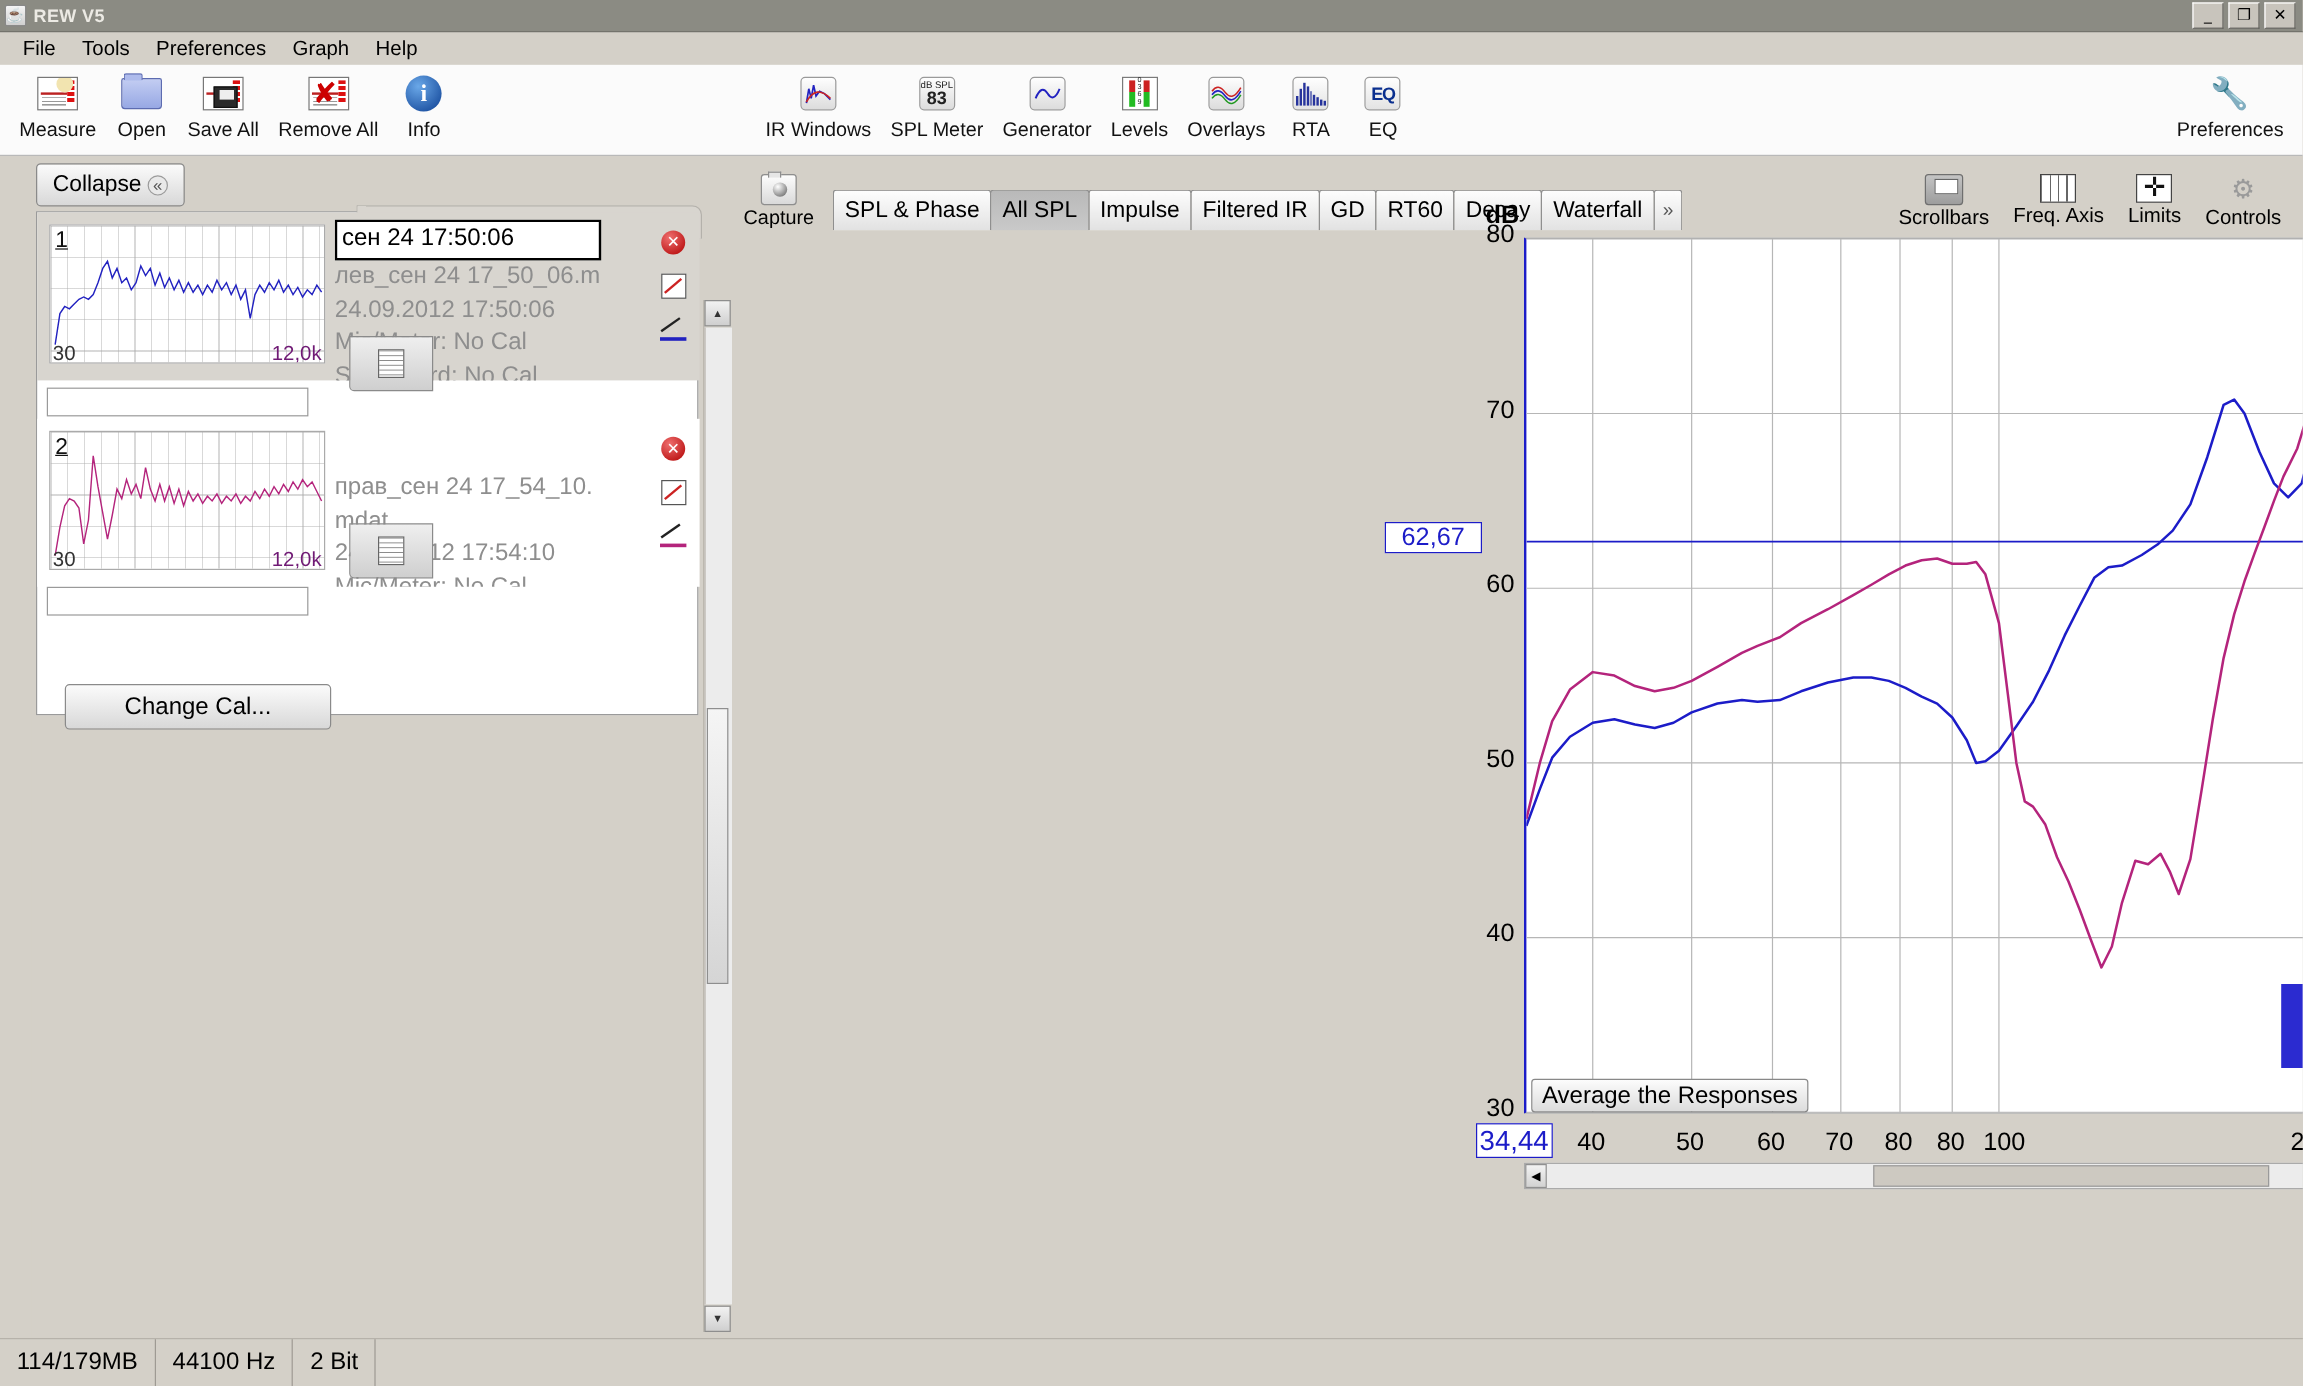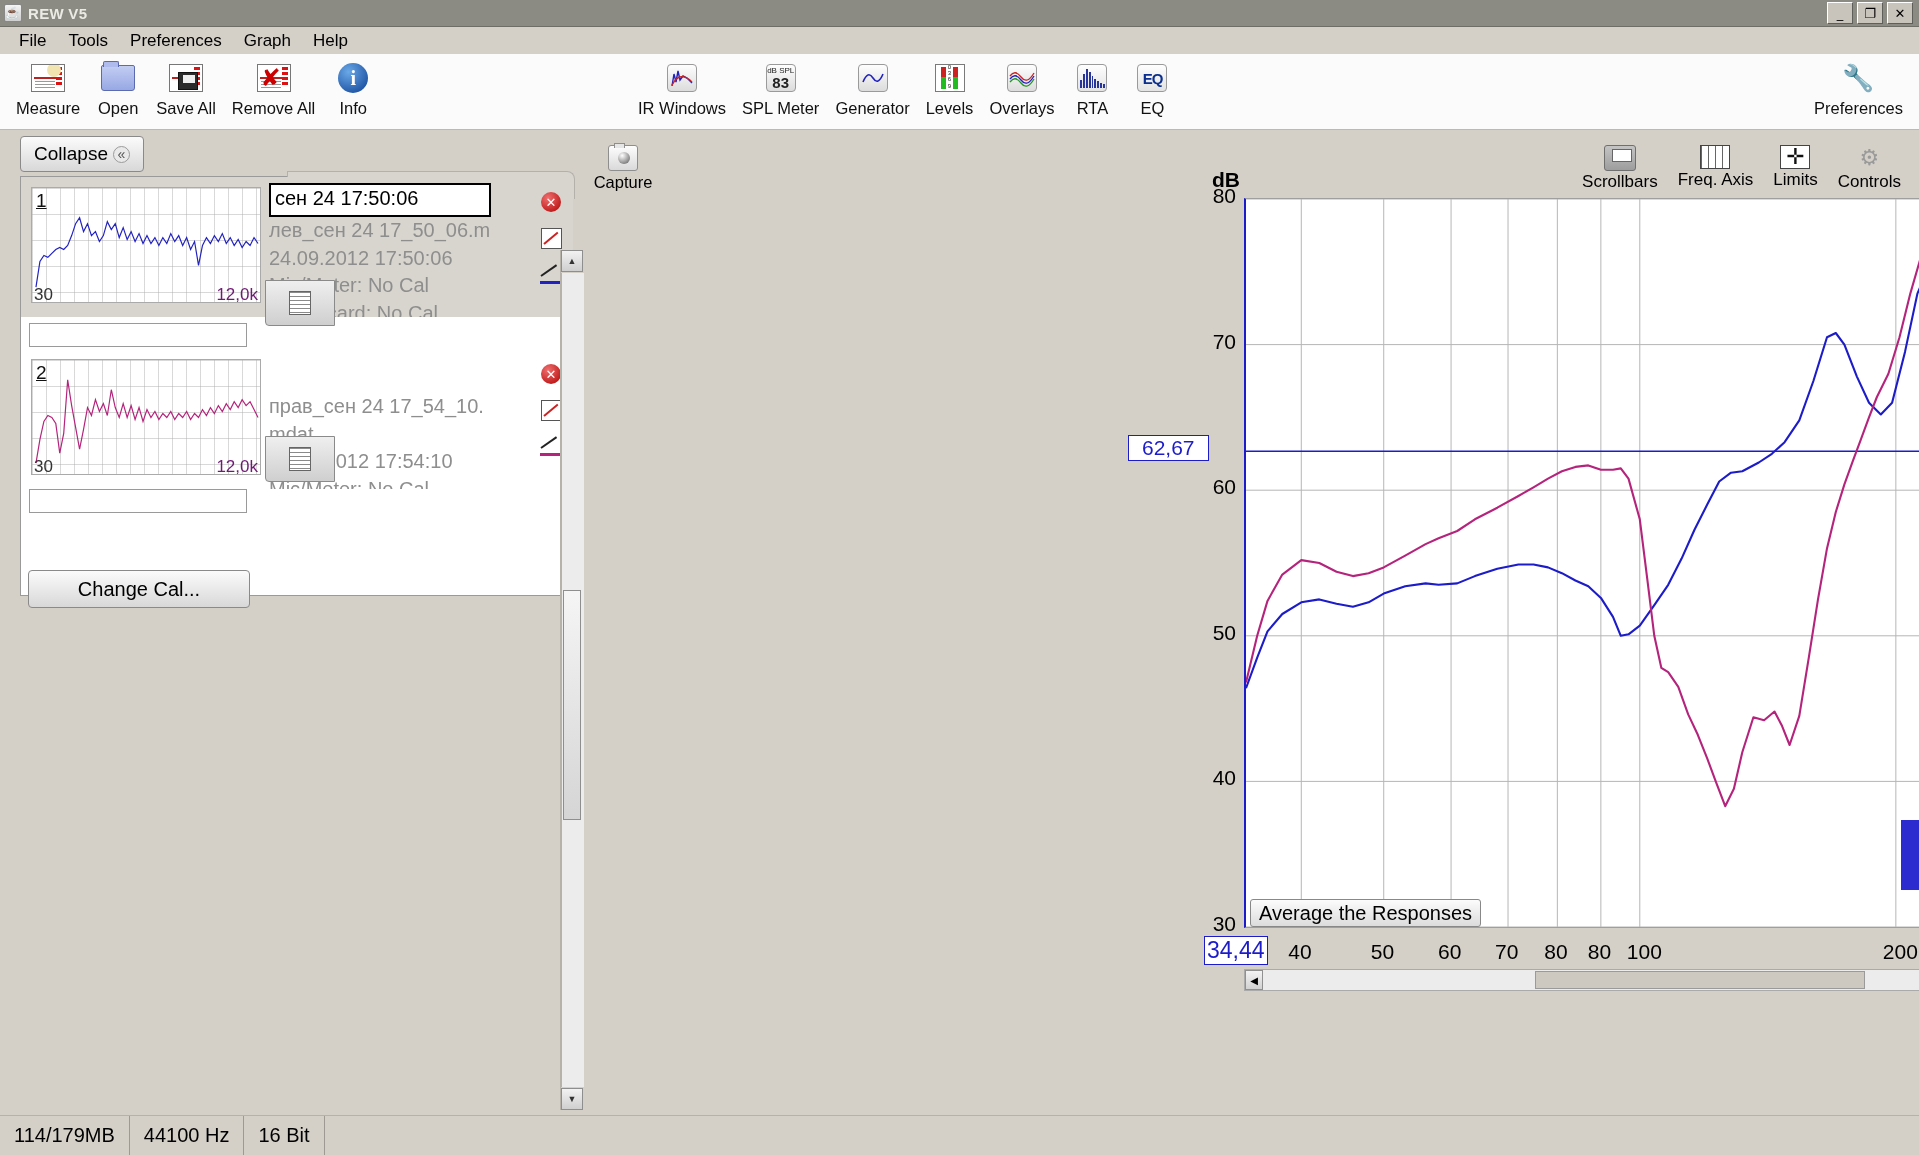--- a/index.html
+++ b/index.html
@@ -88,21 +88,21 @@
     border:1px solid #9a9a9a;border-radius:4px;display:flex;gap:1px;align-items:flex-end;
     justify-content:center;padding:3px 2px;}
   .ic-rta i{width:2px;background:#27349c;display:block;}
   .ic-eq{width:30px;height:28px;background:linear-gradient(#fefefe,#e3e3e3);
     border:1px solid #9a9a9a;border-radius:4px;color:#0a2f8f;font-weight:bold;
     font-size:15px;display:flex;align-items:center;justify-content:center;letter-spacing:-1px;}
   .ic-wrench{font-size:26px;color:#777;line-height:30px;}
   
   #main{display:flex;height:calc(1155px - 27px - 27px - 76px - 40px);}
   
-  #left{width:584px;flex:none;background:#d4d0c8;position:relative;padding:6px 0 0 20px;}
+  #left{width:584px;flex:none;background:#d4d0c8;position:relative;padding:6px 0 0 4px;margin-left:26px;}
   #collapse{
     height:36px;width:124px;background:linear-gradient(#fbfbfb,#d8d8d8);
     border:1px solid #8a8a8a;border-radius:4px;display:flex;align-items:center;
     justify-content:center;font-size:19px;gap:5px;
   }
   #collapse .chev{font-size:14px;color:#555;border:1px solid #9b9b9b;border-radius:50%;
     width:17px;height:17px;display:flex;align-items:center;justify-content:center;
     background:#e9e9e9;}
   #mlist{
     margin-top:4px;width:552px;height:420px;background:#fff;border:1px solid #9a9a9a;
@@ -488,20 +488,31 @@
       <div class="arw" style="position:absolute;bottom:0">▼</div>
     </div>
   </div>
 
   <div id="right">
 
     <div id="graphtop">
       <div id="capture">
         <div class="ic-cam"></div>
         <div class="lb">Capture</div>
+      </div>
+      <div id="tabs">
+        <div class="gtab">SPL &amp; Phase</div>
+        <div class="gtab active">All SPL</div>
+        <div class="gtab">Impulse</div>
+        <div class="gtab">Filtered IR</div>
+        <div class="gtab">GD</div>
+        <div class="gtab">RT60</div>
+        <div class="gtab">Decay</div>
+        <div class="gtab">Waterfall</div>
+        <div class="gtab more">»</div>
       </div>
       <div id="gbtns">
         <div class="gb">
           <div class="ic-scroll"></div>
           <div class="lb">Scrollbars</div>
         </div>
         <div class="gb">
           <div class="ic-faxis"></div>
           <div class="lb">Freq. Axis</div>
         </div>
@@ -575,15 +586,15 @@
       </div>
     </div>
 
     <div id="vscroll-r"></div>
   </div>
 </div>
 
 <div id="status">
   <div class="cell">114/179MB</div>
   <div class="cell">44100 Hz</div>
-  <div class="cell">16 Bit</div>
+  <div class="cell">2 Bit</div>
   <div class="cell grow"></div>
 </div>
 
 </body></html>

